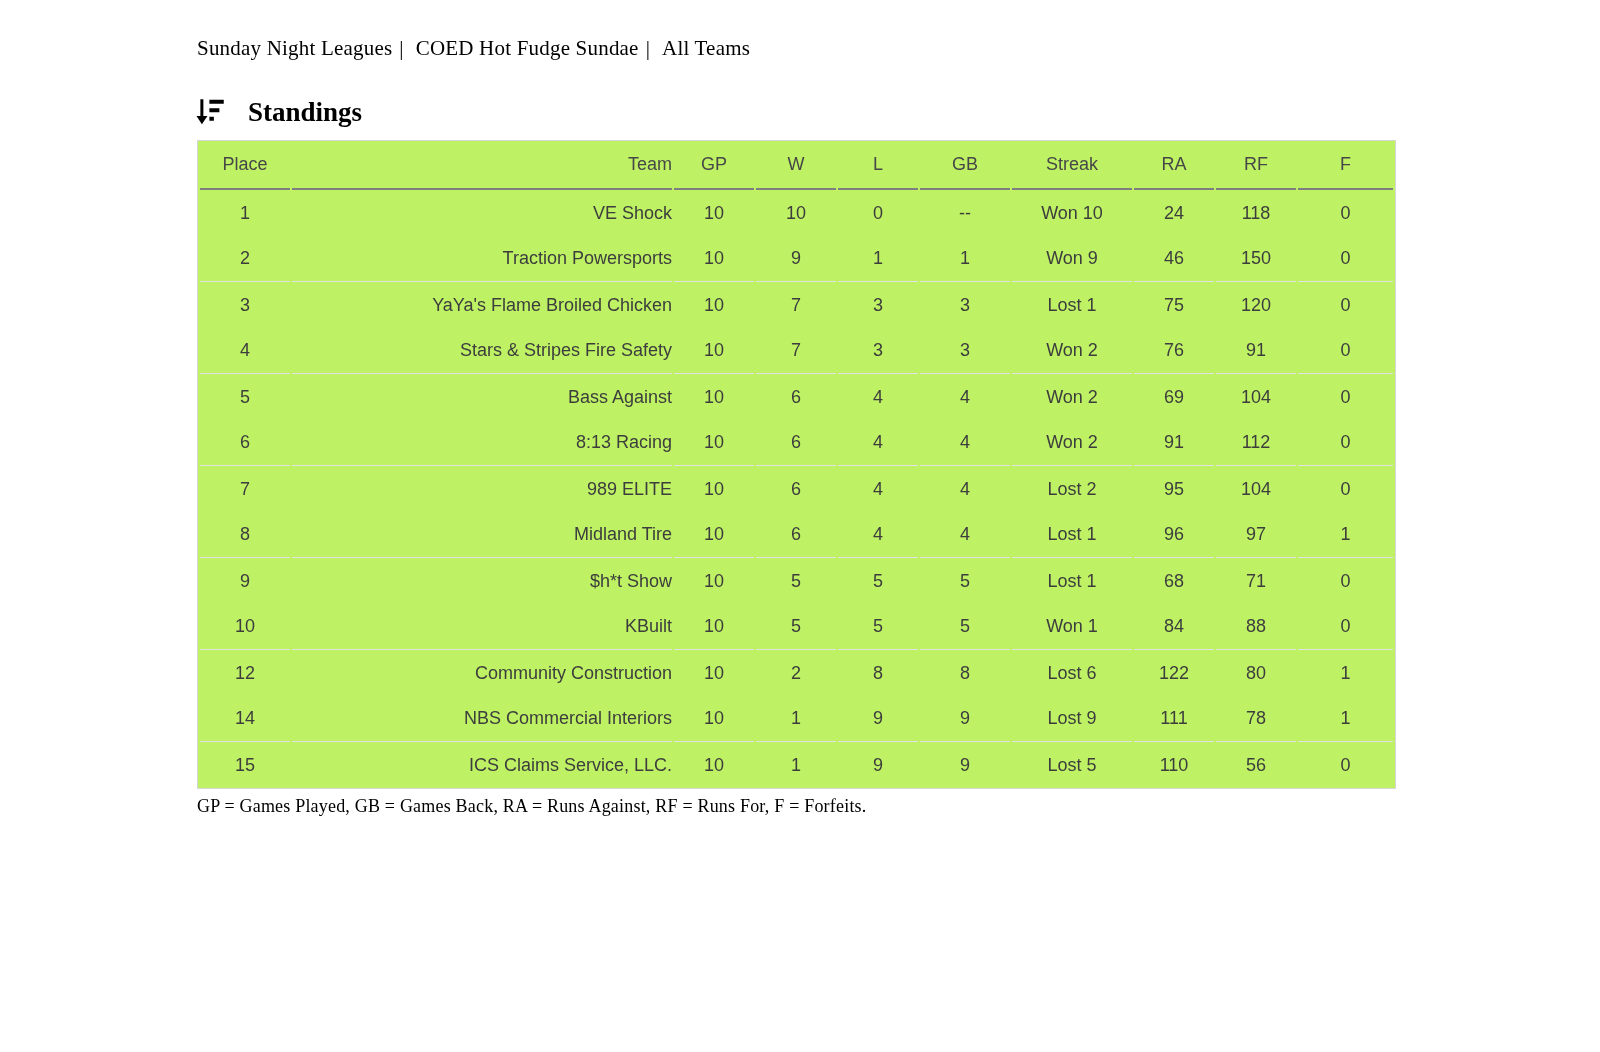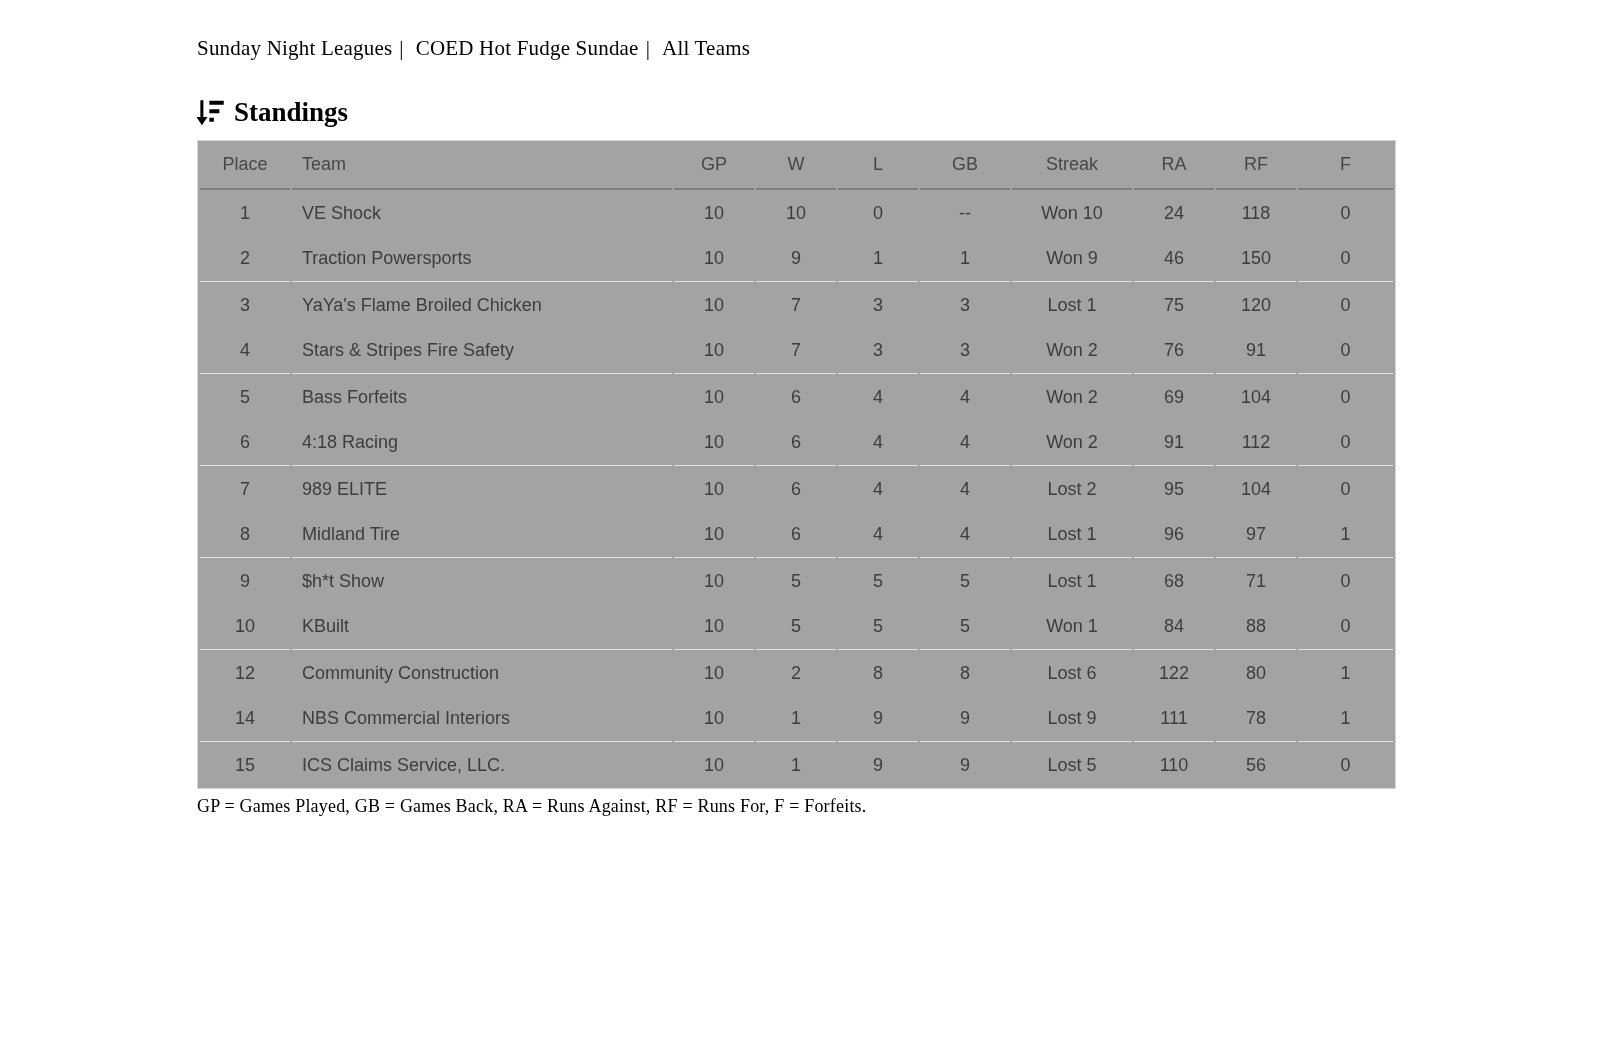--- a/index.html
+++ b/index.html
@@ -21,39 +21,38 @@
     color: #000000;
     letter-spacing: 0.2px;
   }
   .breadcrumb .sep {
     margin: 0 12px 0 7px;
     color: #000000;
   }
   .heading {
     margin: 36px 0 12px -2px;
     display: flex;
-    align-items: center;
-    gap: 9px;
+    gap: 23px;
     font-family: "Liberation Serif", "DejaVu Serif", serif;
     font-size: 27px;
     font-weight: bold;
     color: #000000;
   }
   .heading .sort-icon {
     display: inline-flex;
     width: 30px;
     height: 30px;
   }
   table.standings {
     table-layout: fixed;
     width: 1175px;
     border-collapse: separate;
     border-spacing: 2px 0;
     border: 1px solid #d6d6d6;
-    background: #a3a3a3;
+    background: #bef264;
     font-family: "Liberation Sans", "DejaVu Sans", sans-serif;
     font-size: 18px;
     color: #3d3d3d;
   }
   table.standings th {
     height: 49px;
     font-weight: normal;
     color: #474747;
     text-align: center;
     border-bottom: 2px solid #7e7e7e;
@@ -65,21 +64,21 @@
   table.standings td {
     height: 46px;
     text-align: center;
     padding: 0;
     vertical-align: middle;
     white-space: nowrap;
     overflow: hidden;
   }
   table.standings th.col-team,
   table.standings td.col-team {
-    text-align: left;
+    text-align: right;
     padding-left: 10px;
   }
   table.standings tbody tr:nth-child(even) td {
     border-bottom: 1px solid #e2e2e2;
   }
   .legend {
     margin-top: 7px;
     font-family: "Liberation Serif", "DejaVu Serif", serif;
     font-size: 18px;
     color: #000000;
@@ -179,33 +178,33 @@
           <td class="col-w">7</td>
           <td class="col-l">3</td>
           <td class="col-gb">3</td>
           <td class="col-streak">Won 2</td>
           <td class="col-ra">76</td>
           <td class="col-rf">91</td>
           <td class="col-f">0</td>
         </tr>
         <tr>
           <td class="col-place">5</td>
-          <td class="col-team">Bass Forfeits</td>
+          <td class="col-team">Bass Against</td>
           <td class="col-gp">10</td>
           <td class="col-w">6</td>
           <td class="col-l">4</td>
           <td class="col-gb">4</td>
           <td class="col-streak">Won 2</td>
           <td class="col-ra">69</td>
           <td class="col-rf">104</td>
           <td class="col-f">0</td>
         </tr>
         <tr>
           <td class="col-place">6</td>
-          <td class="col-team">4:18 Racing</td>
+          <td class="col-team">8:13 Racing</td>
           <td class="col-gp">10</td>
           <td class="col-w">6</td>
           <td class="col-l">4</td>
           <td class="col-gb">4</td>
           <td class="col-streak">Won 2</td>
           <td class="col-ra">91</td>
           <td class="col-rf">112</td>
           <td class="col-f">0</td>
         </tr>
         <tr>

